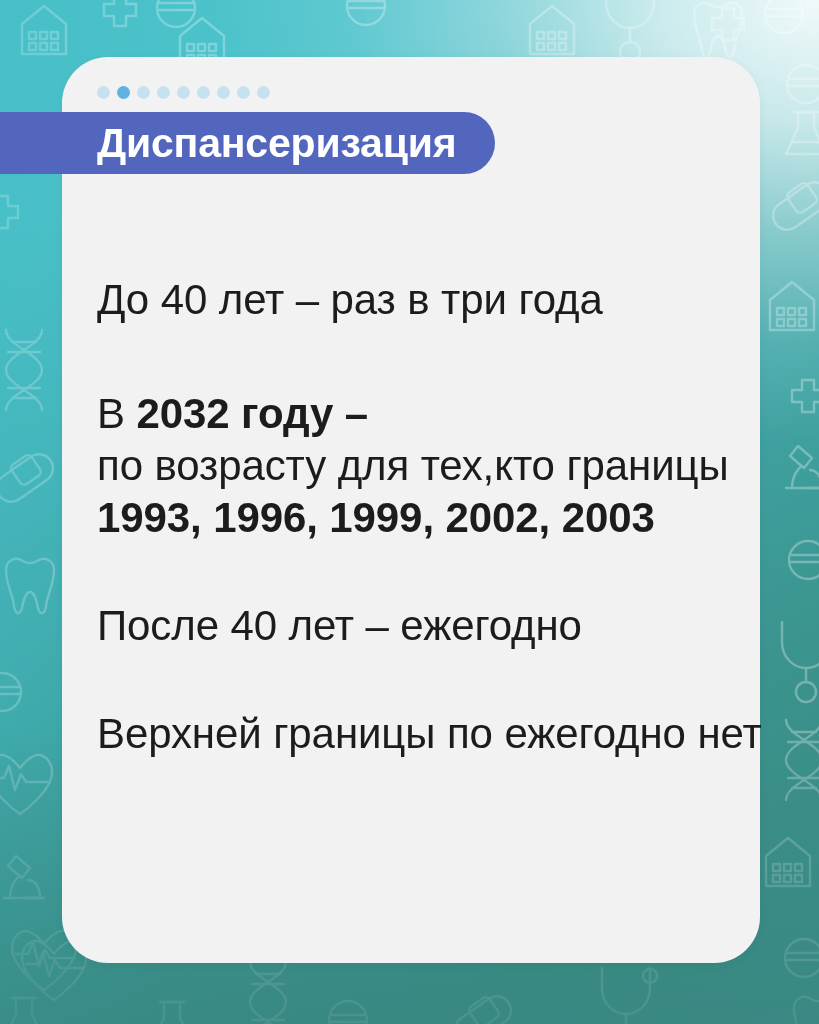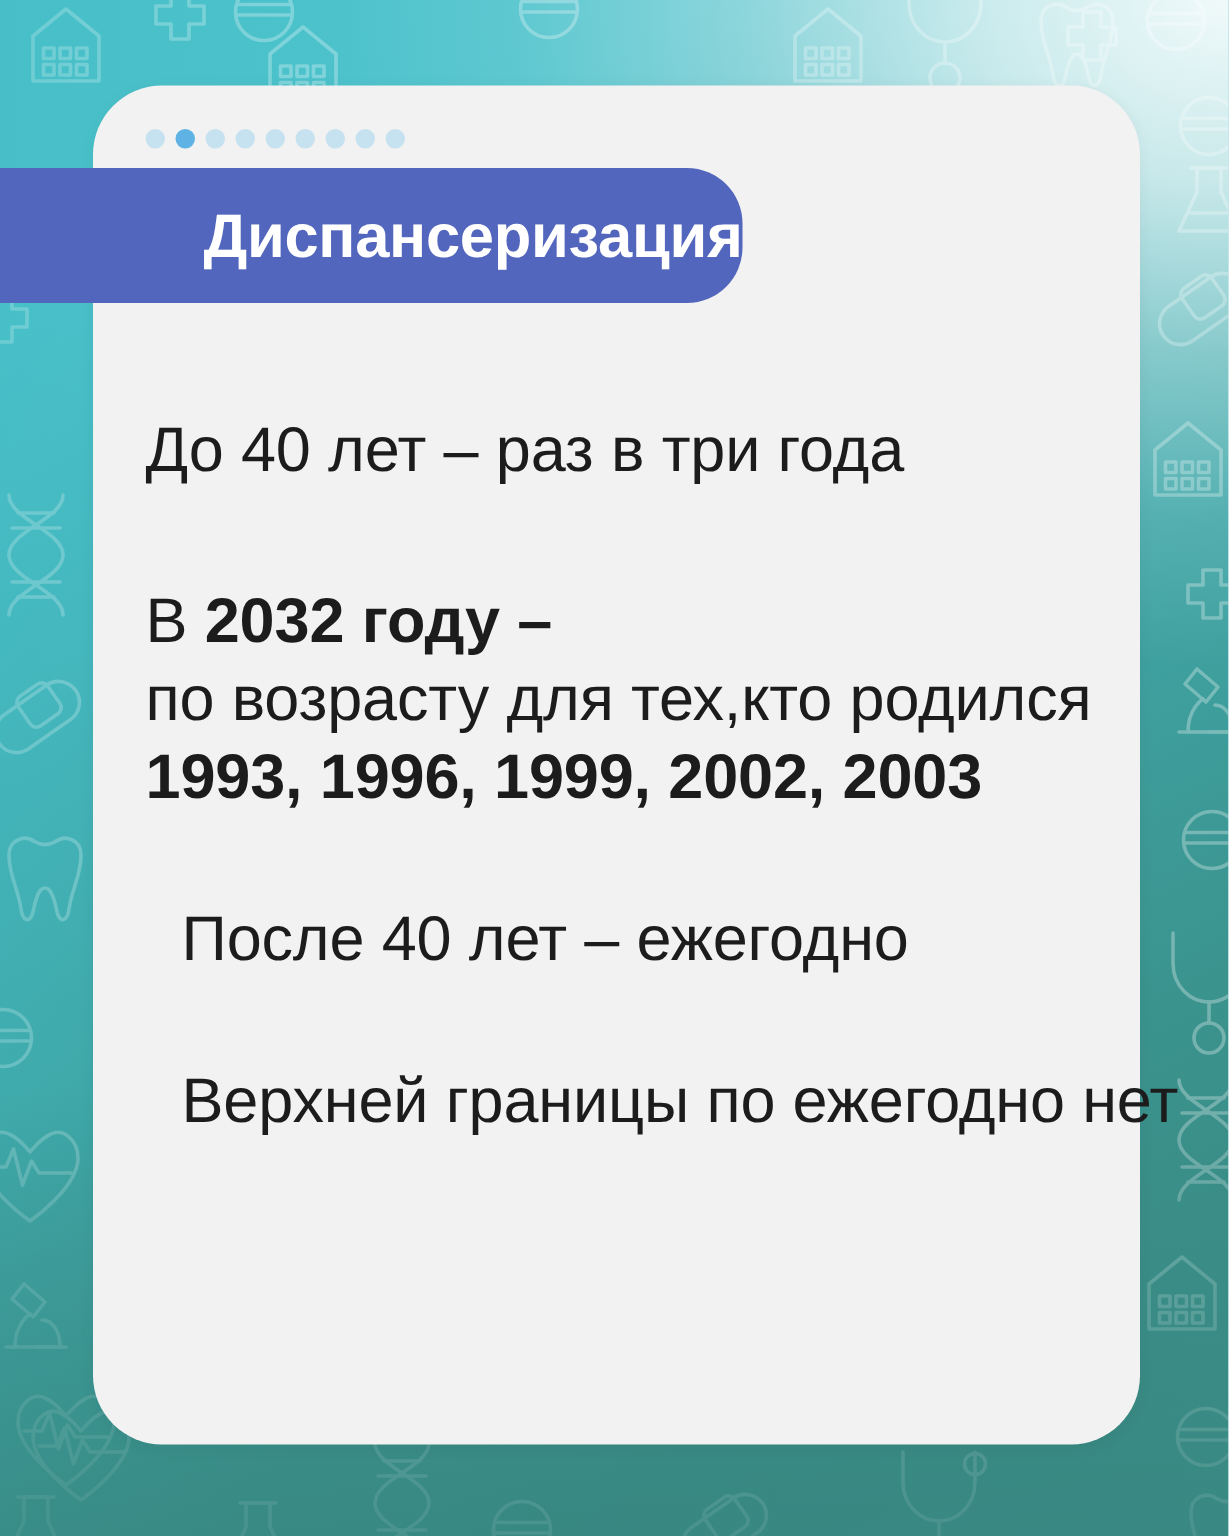--- a/index.html
+++ b/index.html
@@ -103,28 +103,27 @@
   .dot.active {
     background: #5eb3e4;
   }
 
   
   .title-banner {
     position: absolute;
     left: 0;
     top: 112px;
     width: 495px;
-    height: 90px;
+    height: 62px;
     background: #5366bd;
     border-top-right-radius: 37px;
     border-bottom-right-radius: 37px;
     z-index: 5;
     display: flex;
     align-items: center;
-    justify-content: flex-end;
   }
   .title-text {
     color: #ffffff;
     font-size: 41px;
     font-weight: bold;
     letter-spacing: -0.2px;
     margin-left: 97px;
     line-height: 1;
     white-space: nowrap;
   }
@@ -138,21 +137,21 @@
     z-index: 4;
     color: #1c1c1c;
   }
   .para {
     font-size: 42px;
     line-height: 1.24;
     letter-spacing: -0.1px;
     font-weight: normal;
   }
   .para.gap-lg  { margin-top: 62px; }
-  .para.gap-md  { margin-top: 56px; margin-left: 24px; }
+  .para.gap-md  { margin-top: 56px; }
   .para b { font-weight: bold; }
   .para .line { display: block; white-space: nowrap; }
 </style>
 </head>
 <body>
 
 <div class="poster">
 
   <div class="bg-base"></div>
 
@@ -305,21 +304,21 @@
   </div>
 
   <div class="content">
 
     <p class="para">
       <span class="line">До 40 лет – раз в три года</span>
     </p>
 
     <p class="para gap-lg">
       <span class="line"><span>В </span><b>2032 году –</b></span>
-      <span class="line">по возрасту для тех,кто родился</span>
+      <span class="line">по возрасту для тех,кто границы</span>
       <span class="line"><b>1993, 1996, 1999, 2002, 2003</b></span>
     </p>
 
     <p class="para gap-md">
       <span class="line">После 40 лет – ежегодно</span>
     </p>
 
     <p class="para gap-md">
       <span class="line">Верхней границы по ежегодно нет</span>
     </p>

